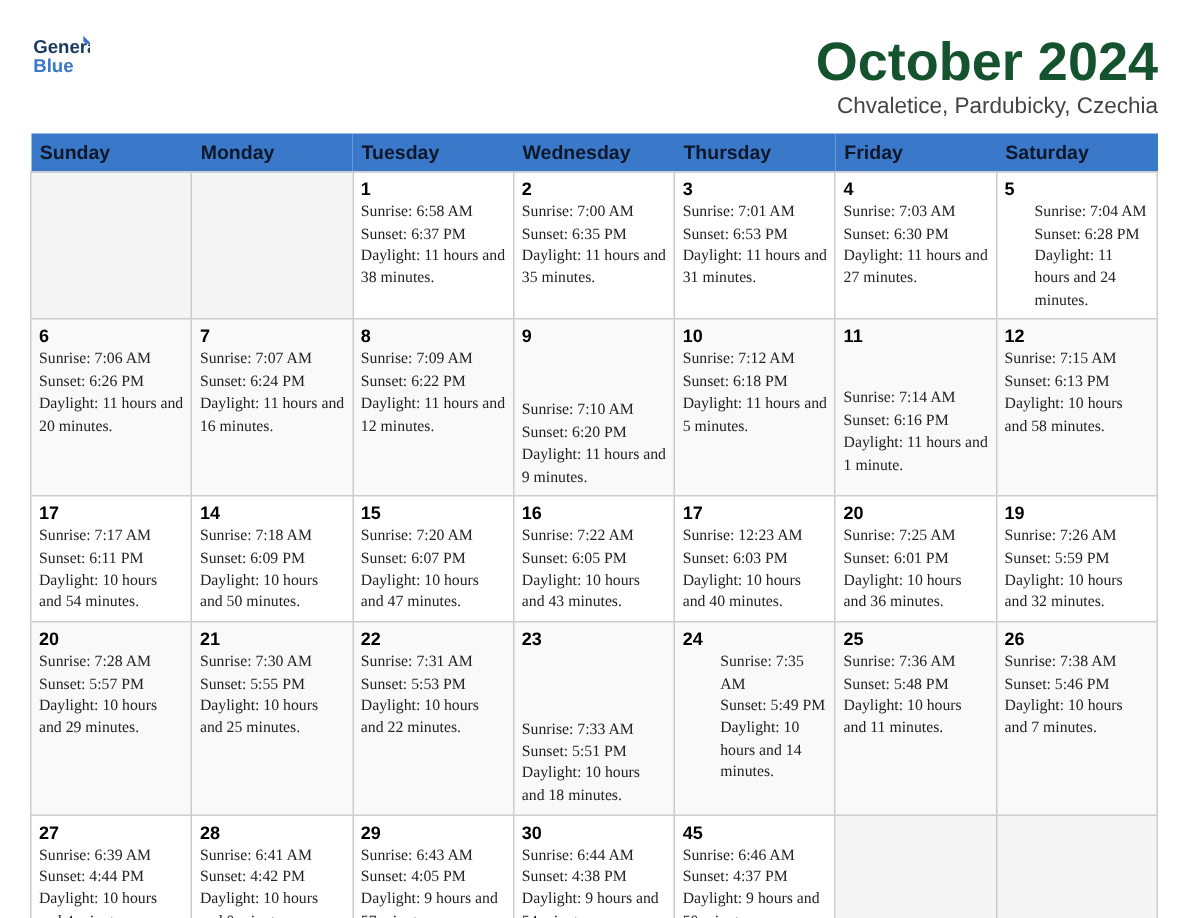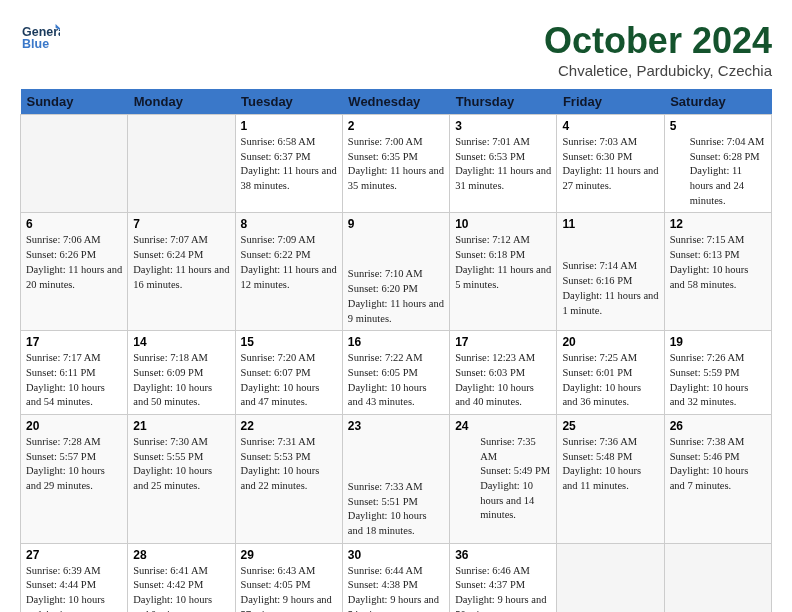--- a/index.html
+++ b/index.html
@@ -295,21 +295,21 @@
 Sunset: 4:05 PM
 Daylight: 9 hours and 57 minutes.</div>
         </td>
         <td>
           <span class="day-num">30</span>
           <div class="day-info" style="white-space: pre-line;">Sunrise: 6:44 AM
 Sunset: 4:38 PM
 Daylight: 9 hours and 54 minutes.</div>
         </td>
         <td>
-          <span class="day-num">36</span>
+          <span class="day-num">45</span>
           <div class="day-info" style="white-space: pre-line;">Sunrise: 6:46 AM
 Sunset: 4:37 PM
 Daylight: 9 hours and 50 minutes.</div>
         </td>
         <td class="empty-cell"></td>
         <td class="empty-cell"></td>
       </tr>
     </tbody>
 </table>
 

